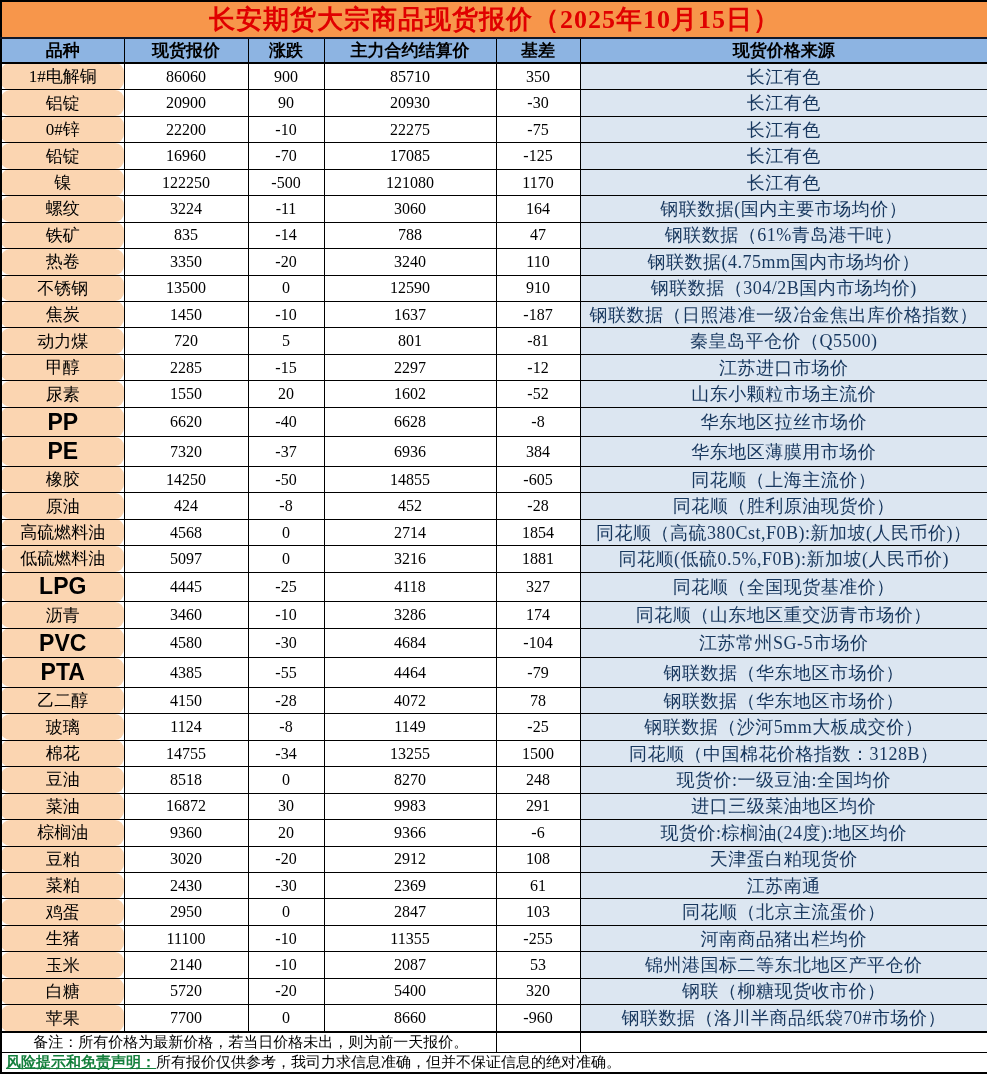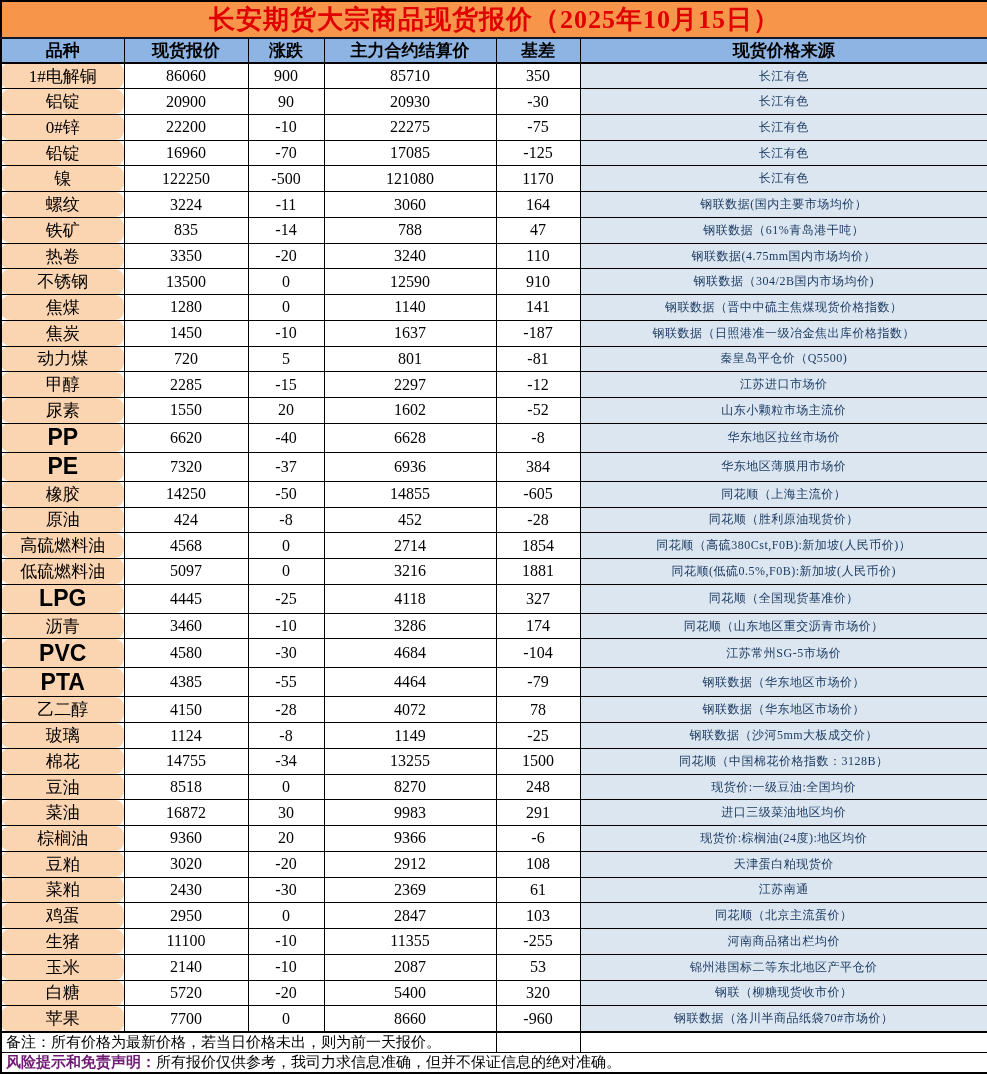--- a/index.html
+++ b/index.html
@@ -45,36 +45,36 @@
     font-family:"Liberation Sans","DejaVu Sans",sans-serif;
     font-weight:700;font-size:23px;
   }
   td.num{
     background:#fff;color:#000;
     font-size:16px;
   }
   td.source{
     background:#DCE6F1;
     color:#17375E;
-    font-size:12px;
+    font-size:18px;
     letter-spacing:0.5px;
   }
   tr.footer-note td{
     height:19px;background:#fff;
-    text-align:left;font-size:15px;color:#000;
+    text-align:center;font-size:15px;color:#000;
     padding-left:4px;
     border-top:2px solid #000;
   }
   tr.footer-disclaimer td{
     height:20px;background:#fff;
     text-align:left;font-size:15px;color:#000;
     padding-left:4px;
   }
   .red-label{
-    color:#701a75;font-weight:700;
+    color:#15803d;font-weight:700;text-decoration:underline;
   }
 </style>
 </head>
 <body>
 
 <table class="price-table">
   <colgroup>
     <col style="width:123px">
     <col style="width:124px">
     <col style="width:76px">
@@ -163,28 +163,20 @@
   </tr>
       <tr>
     <td class="name">不锈钢</td>
     <td class="num">13500</td>
     <td class="num">0</td>
     <td class="num">12590</td>
     <td class="num">910</td>
     <td class="source">钢联数据（304/2B国内市场均价)</td>
   </tr>
       <tr>
-    <td class="name">焦煤</td>
-    <td class="num">1280</td>
-    <td class="num">0</td>
-    <td class="num">1140</td>
-    <td class="num">141</td>
-    <td class="source">钢联数据（晋中中硫主焦煤现货价格指数）</td>
-  </tr>
-      <tr>
     <td class="name">焦炭</td>
     <td class="num">1450</td>
     <td class="num">-10</td>
     <td class="num">1637</td>
     <td class="num">-187</td>
     <td class="source">钢联数据（日照港准一级冶金焦出库价格指数）</td>
   </tr>
       <tr>
     <td class="name">动力煤</td>
     <td class="num">720</td>

